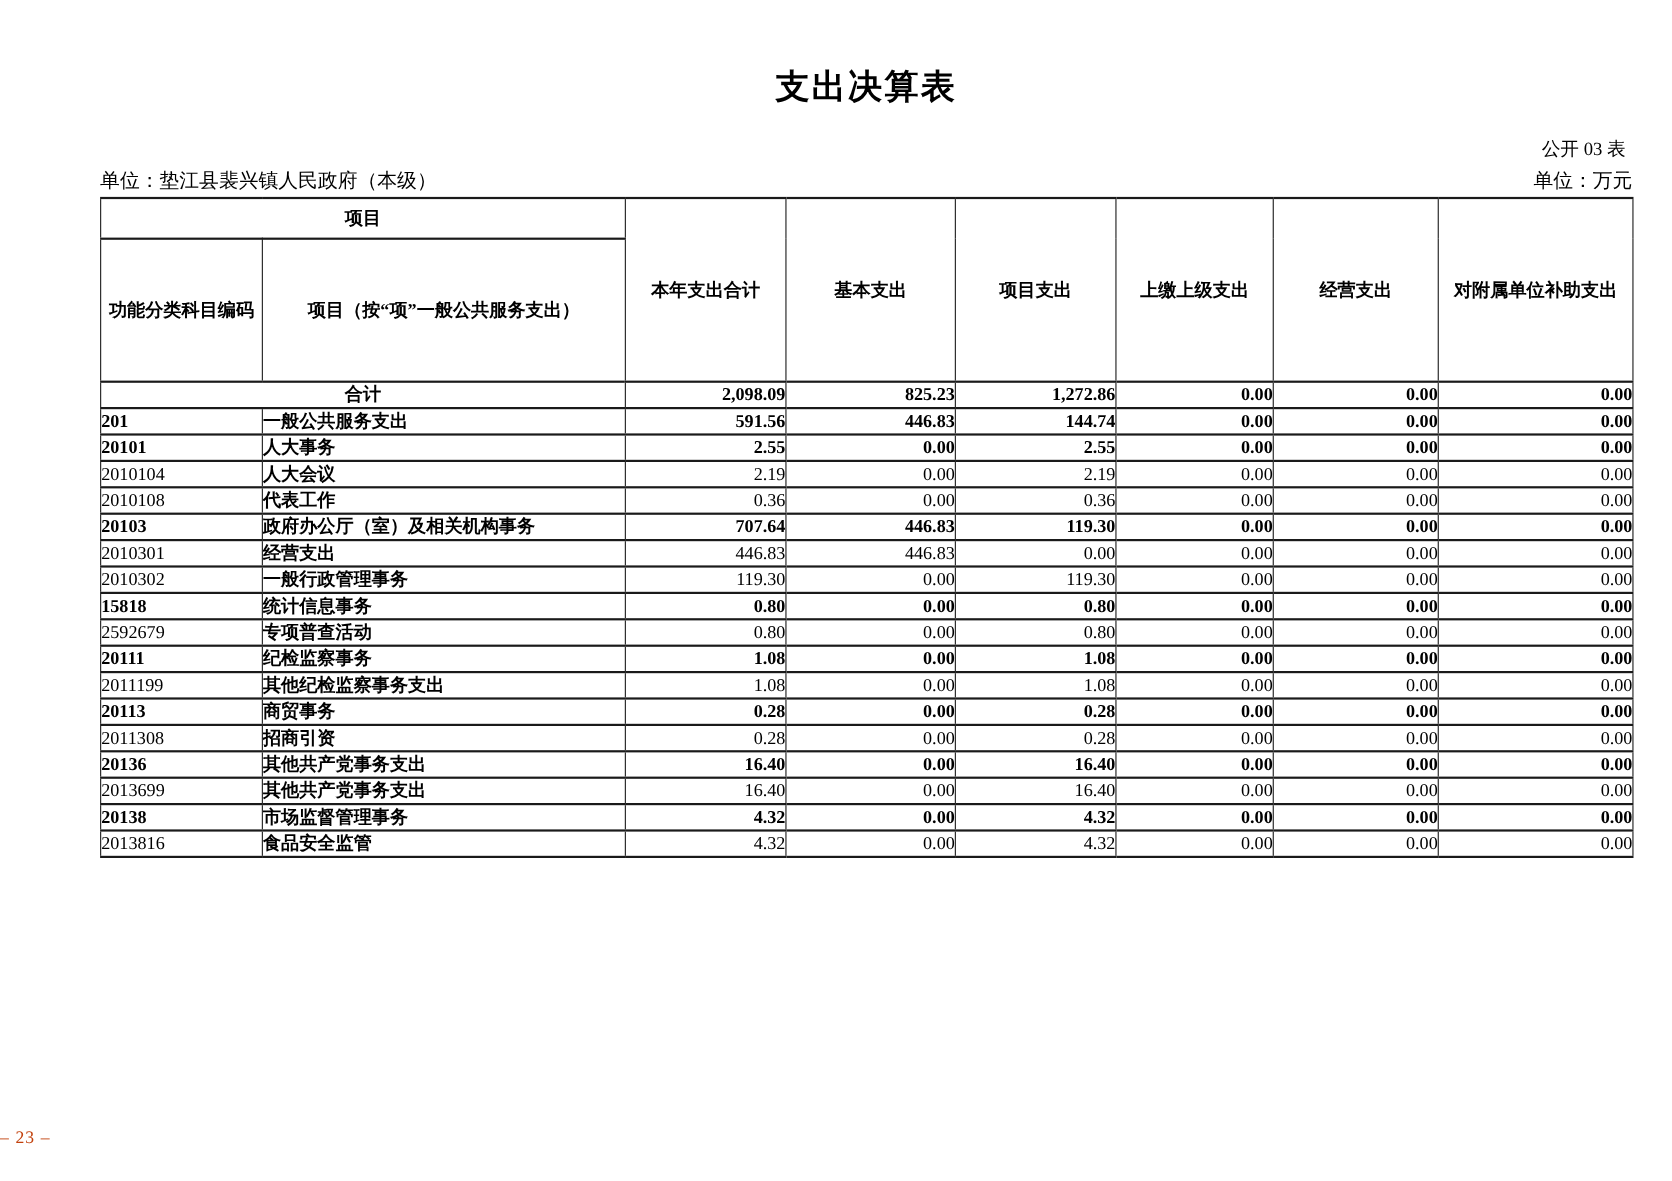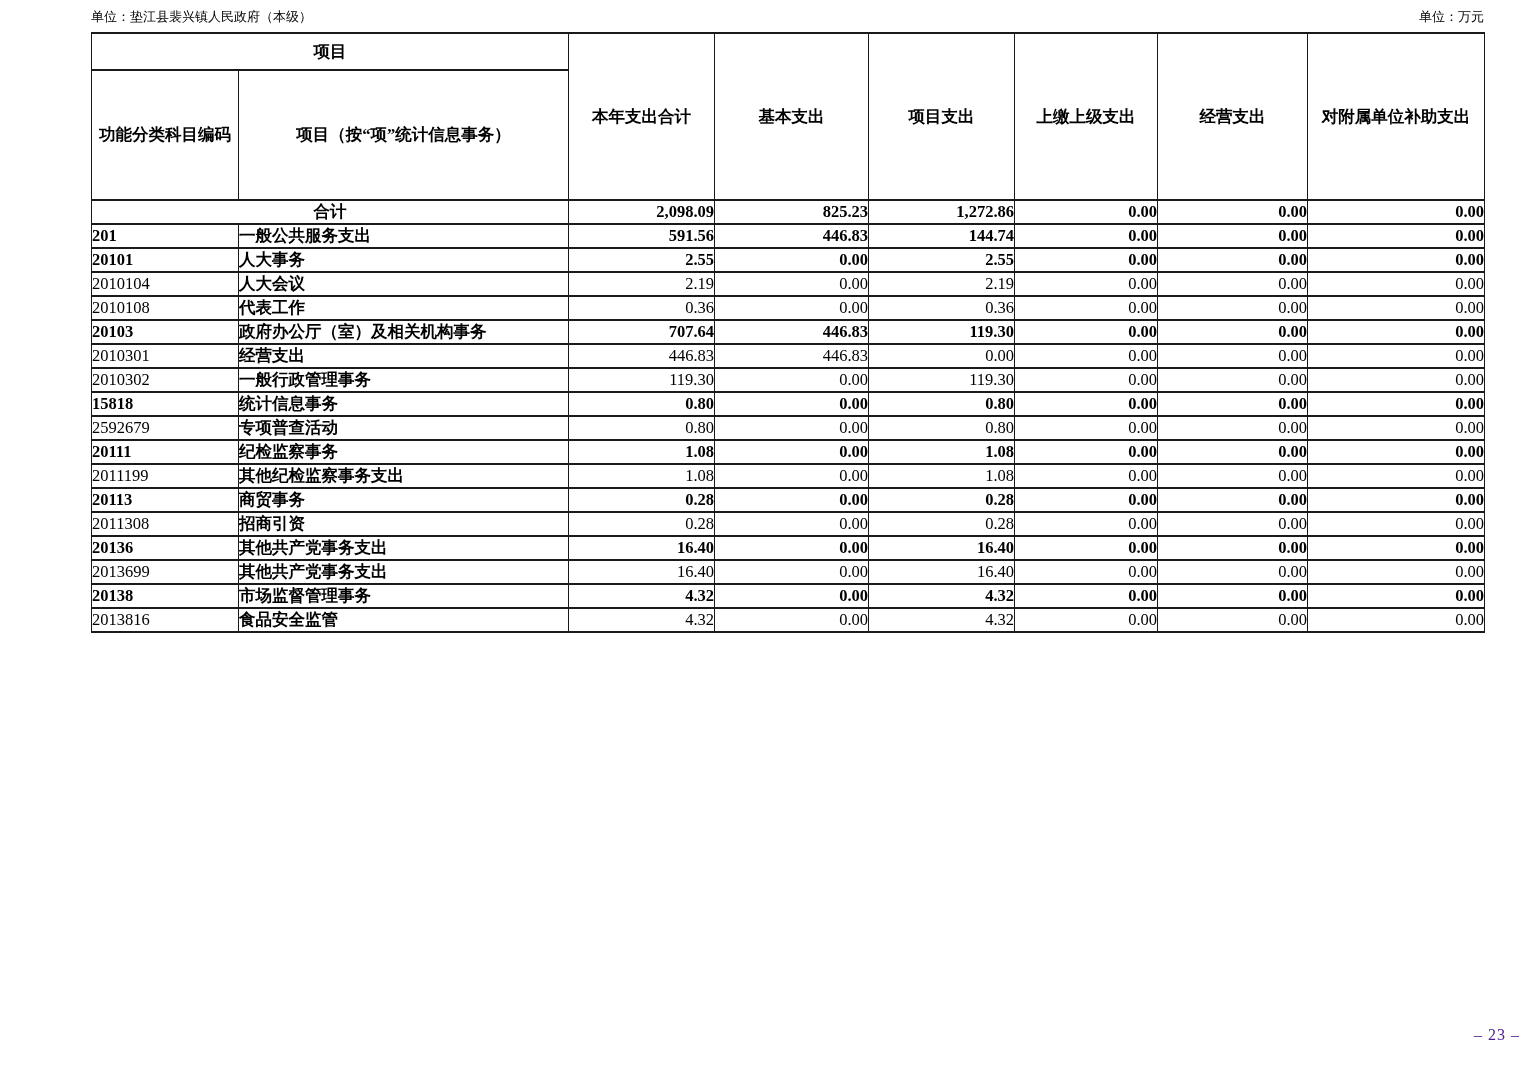--- a/index.html
+++ b/index.html
@@ -32,21 +32,21 @@
   .table-no {
     margin-top: 24px;
     text-align: right;
     font-size: 17px;
     padding-right: 6px;
   }
   .meta-line {
     margin-top: 6px;
     display: flex;
     justify-content: space-between;
-    font-size: 13px;
+    font-size: 18px;
     line-height: 22px;
   }
   table.report {
     margin-top: 4px;
     border-collapse: collapse;
     table-layout: fixed;
     width: 1393px;
     border-radius: 26px;
   }
   table.report th, table.report td {
@@ -70,33 +70,35 @@
   td.code { text-align: left; padding-left: 3px; }
   td.item { text-align: left; padding-left: 3px; font-weight: bold; }
   td.item.center { text-align: center; padding-left: 0; }
   td.num  { text-align: right; padding-right: 9px; }
   tr.bold td { font-weight: bold; }
   .page-footer {
     position: absolute;
     left: 0;
     width: 1520px;
     top: 1026px;
-    text-align: right;
+    text-align: left;
     font-size: 16px;
-    color: #4c1d95;
+    color: #c2410c;
     letter-spacing: 1px;
   }
 </style>
 </head>
 <body>
 
 <div class="page">
   <div class="content">
 
-
+    <div class="doc-title">支出决算表</div>
+
+    <div class="table-no">公开 03 表</div>
 
     <div class="meta-line">
       <span>单位：垫江县裴兴镇人民政府（本级）</span>
       <span>单位：万元</span>
     </div>
 
     <table class="report">
       <colgroup>
         <col style="width:147px">
         <col style="width:330px">
@@ -112,21 +114,21 @@
           <th colspan="2">项目</th>
           <th rowspan="2">本年支出合计</th>
           <th rowspan="2">基本支出</th>
           <th rowspan="2">项目支出</th>
           <th rowspan="2">上缴上级支出</th>
           <th rowspan="2">经营支出</th>
           <th rowspan="2">对附属单位补助支出</th>
         </tr>
         <tr class="hdr-sub">
           <th>功能分类科目编码</th>
-          <th>项目（按“项”统计信息事务）</th>
+          <th>项目（按“项”一般公共服务支出）</th>
         </tr>
       </thead>
       <tbody>
           <tr class="bold">
             <td class="item center" colspan="2">合计</td>
             <td class="num">2,098.09</td>
             <td class="num">825.23</td>
             <td class="num">1,272.86</td>
             <td class="num">0.00</td>
             <td class="num">0.00</td>

